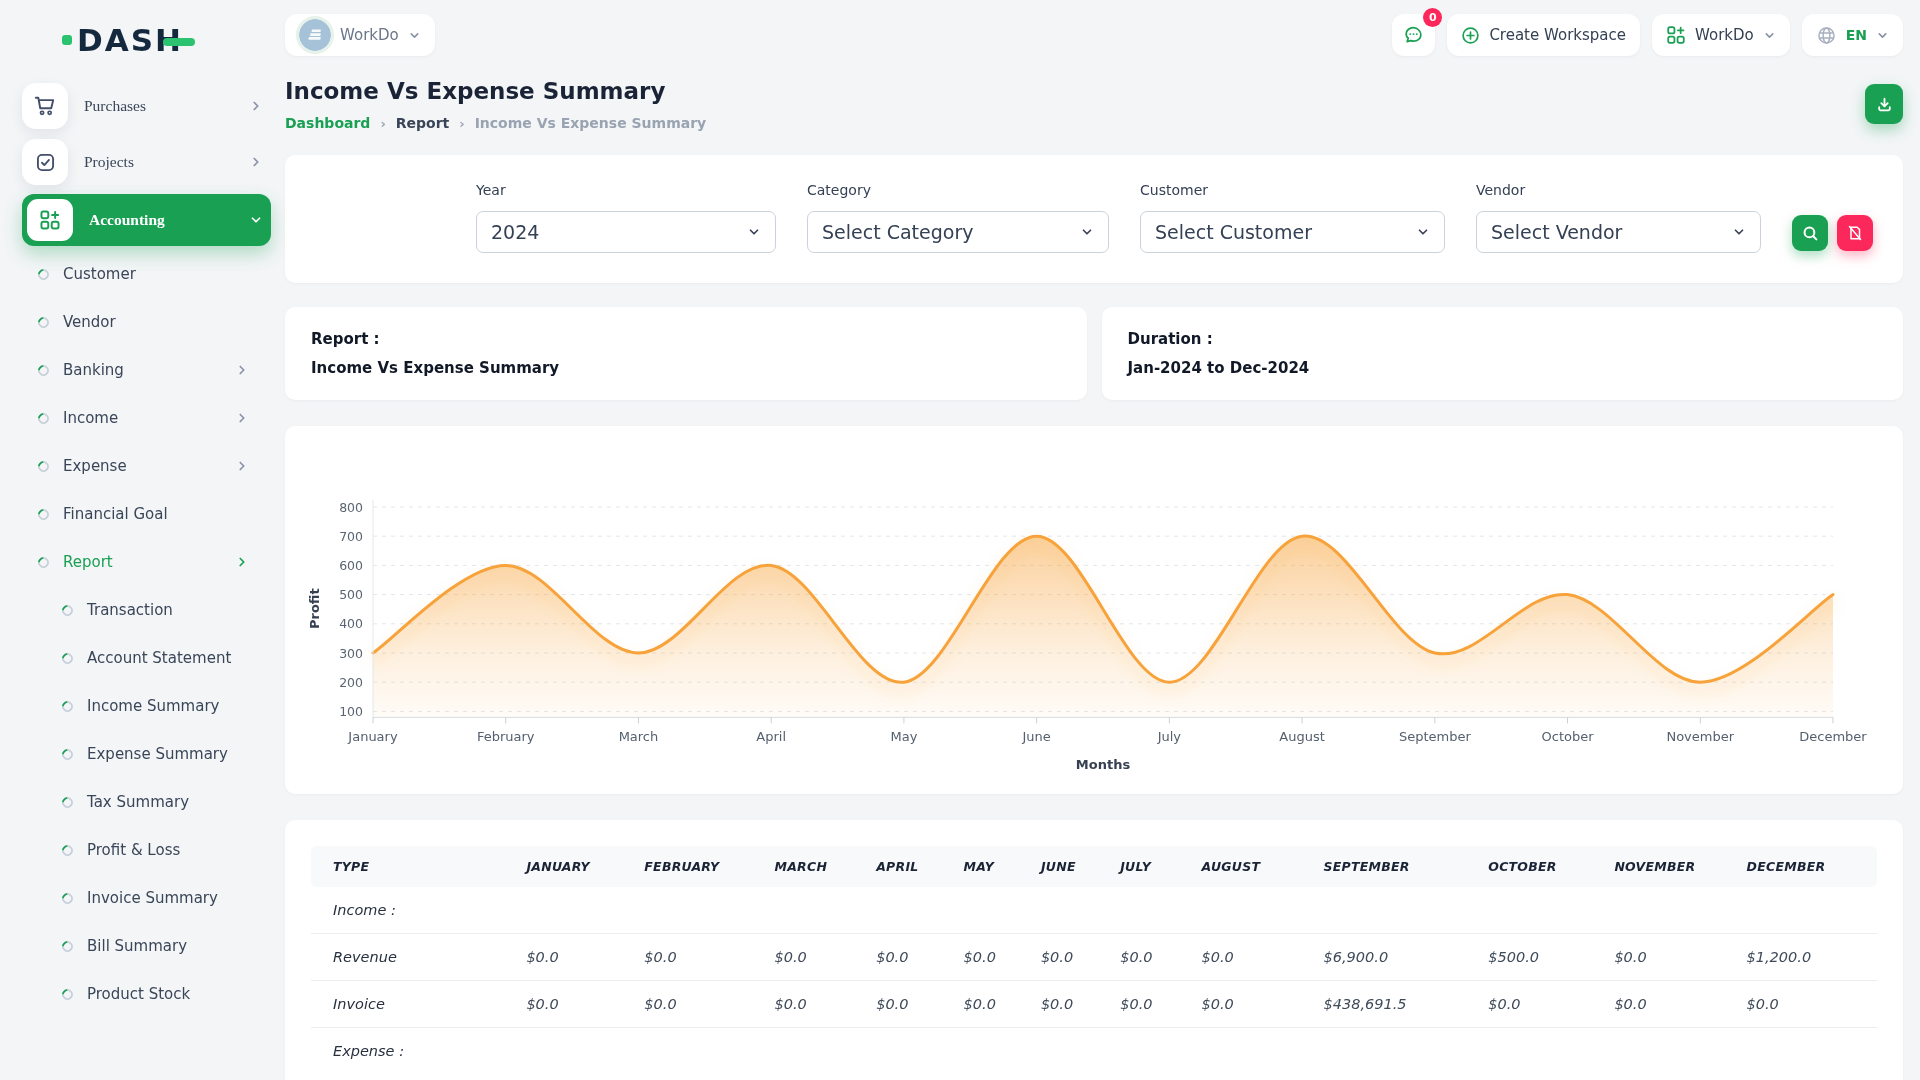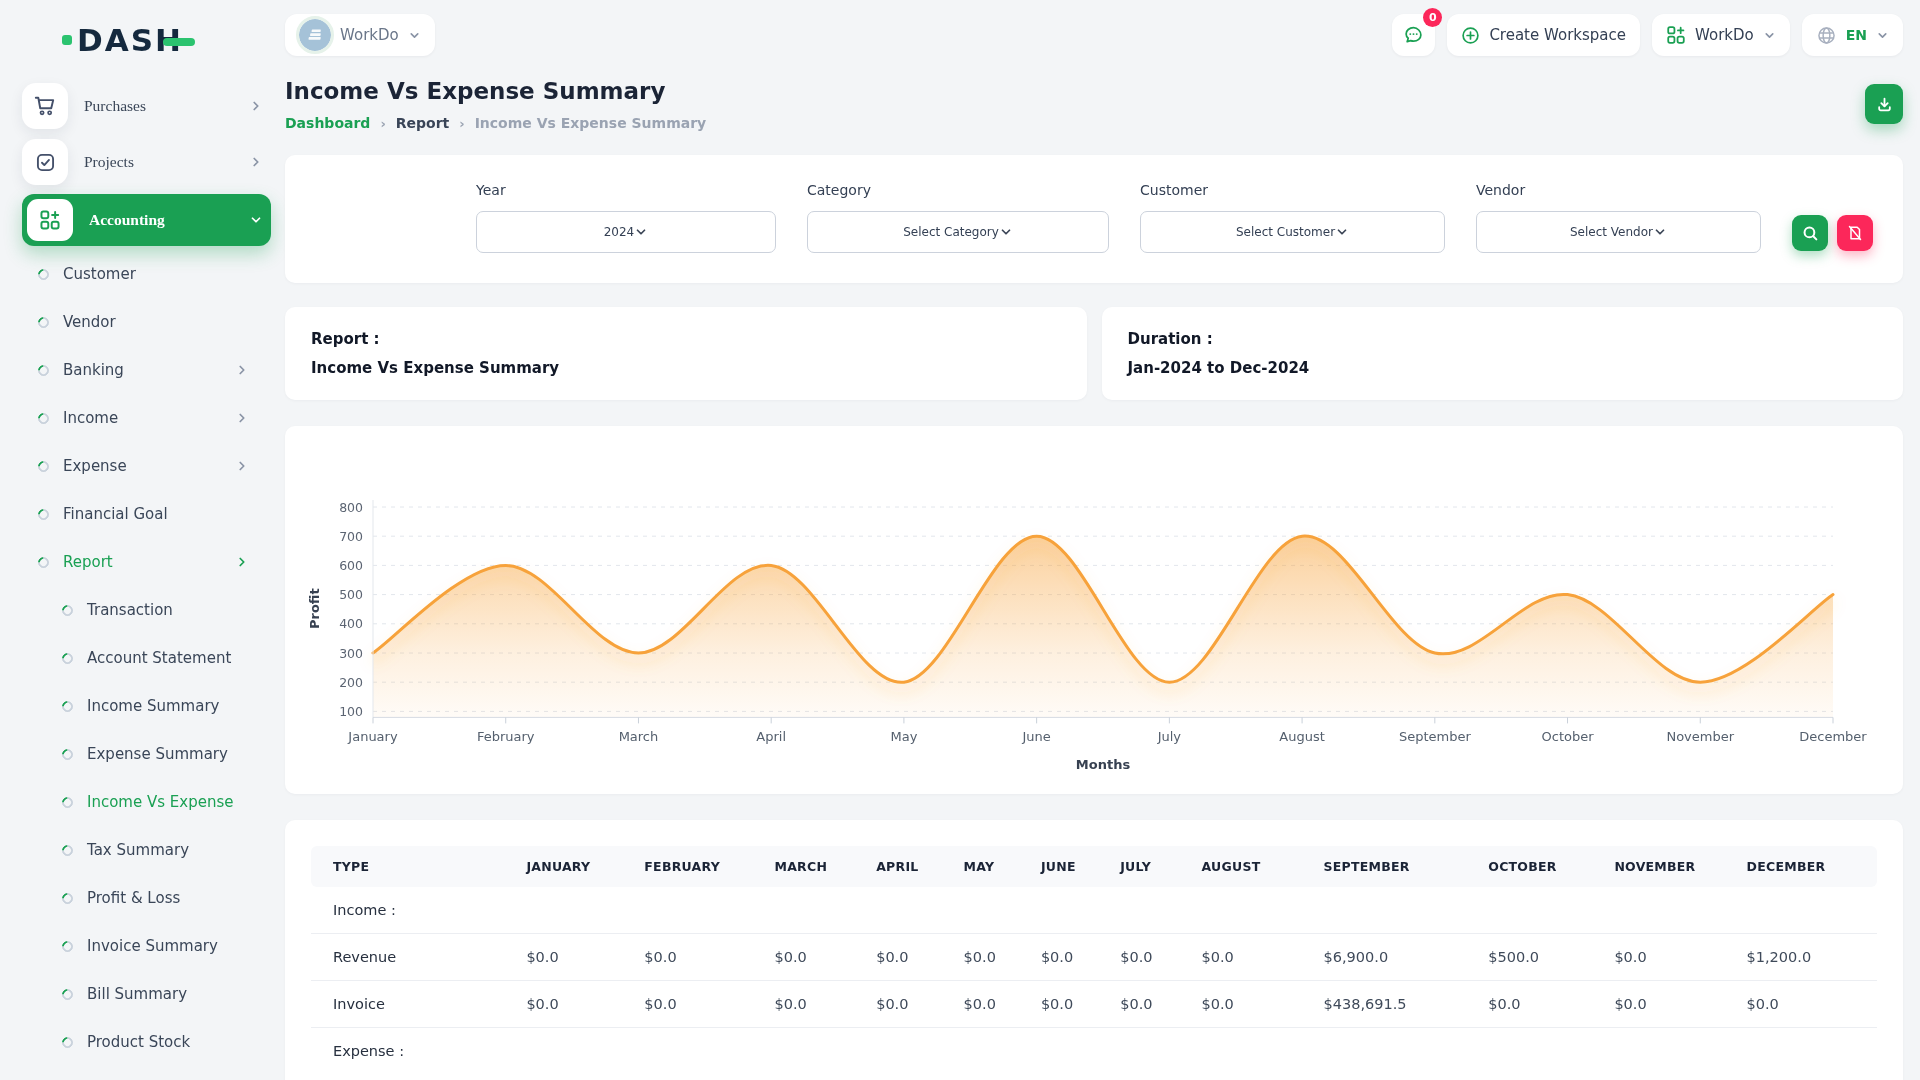--- a/index.html
+++ b/index.html
@@ -86,41 +86,41 @@
   }
   .download-btn { margin-top:6px; }
 
   .card { background:#ffffff; border-radius:10px; box-shadow:0 1px 3px rgba(16,24,40,.04); }
 
   .filter-card { margin-top:24px; display:flex; align-items:flex-start; gap:31px; padding:27px 30px 30px 30px; }
   .filter-spacer { width:130px; flex:0 0 130px; }
   .filter-label { display:block; font-size:14px; color:#344054; margin-bottom:13px; }
   .select-box {
     height:42px; border:1px solid #ccd2dc; border-radius:7px; background:#fff;
-    display:flex; align-items:center; justify-content:center;
-    padding:0 14px; font-size:12px; color:#344054; cursor:pointer;
+    display:flex; align-items:center; justify-content:space-between;
+    padding:0 14px; font-size:19px; color:#344054; cursor:pointer;
   }
   .w-year { width:300px; } .w-cat { width:302px; } .w-cust { width:305px; } .w-vend { width:285px; }
   .filter-actions { display:flex; gap:9px; margin-top:33px; }
   .action-btn {
     width:36px; height:36px; border:none; border-radius:9px; cursor:pointer;
     display:flex; align-items:center; justify-content:center;
   }
   .search-btn { background:#1aa053; box-shadow:0 5px 12px rgba(26,160,83,.35); }
   .reset-btn  { background:#fc275a; box-shadow:0 5px 12px rgba(252,39,90,.35); }
 
   .cards-row { display:flex; gap:15px; margin-top:24px; }
   .info-card { flex:1; padding:23px 26px; min-height:92px; }
   .info-title { font-size:15px; font-weight:700; color:#111827; }
   .info-value { font-size:15px; font-weight:700; color:#111827; margin-top:11px; }
 
   .chart-card { margin-top:26px; padding:22px 20px 10px 20px; }
 
   .table-card { margin-top:26px; padding:26px; }
-  table { width:100%; border-collapse:collapse; table-layout:fixed; }
+  table { width:100%; border-collapse:collapse; table-layout:fixed;font-style:italic; }
   thead th {
     background:#f8f9fb; text-align:left; padding:13px 12px; font-size:12.5px;
     font-weight:700; color:#1b2436; letter-spacing:.02em; white-space:nowrap;
   }
   thead th:first-child { padding-left:22px; border-radius:6px 0 0 6px; }
   thead th:last-child { border-radius:0 6px 6px 0; }
   tbody td { padding:15px 12px; font-size:14.5px; color:#3f4a5a; border-top:1px solid #eceef2; white-space:nowrap; }
   tbody tr:first-child td { border-top:none; }
   tbody td:first-child { padding-left:22px; color:#27303f; }
 </style>
@@ -229,24 +229,20 @@
               <span class="dot"></span>
               <span class="sub-label">Account Statement</span>
             </div>
             <div class="sub-item lvl2">
               <span class="dot"></span>
               <span class="sub-label">Income Summary</span>
             </div>
             <div class="sub-item lvl2">
               <span class="dot"></span>
               <span class="sub-label">Expense Summary</span>
-            </div>
-            <div class="sub-item lvl2 active">
-              <span class="dot"></span>
-              <span class="sub-label">Income Vs Expense</span>
             </div>
             <div class="sub-item lvl2">
               <span class="dot"></span>
               <span class="sub-label">Tax Summary</span>
             </div>
             <div class="sub-item lvl2">
               <span class="dot"></span>
               <span class="sub-label">Profit &amp; Loss</span>
             </div>
             <div class="sub-item lvl2">

